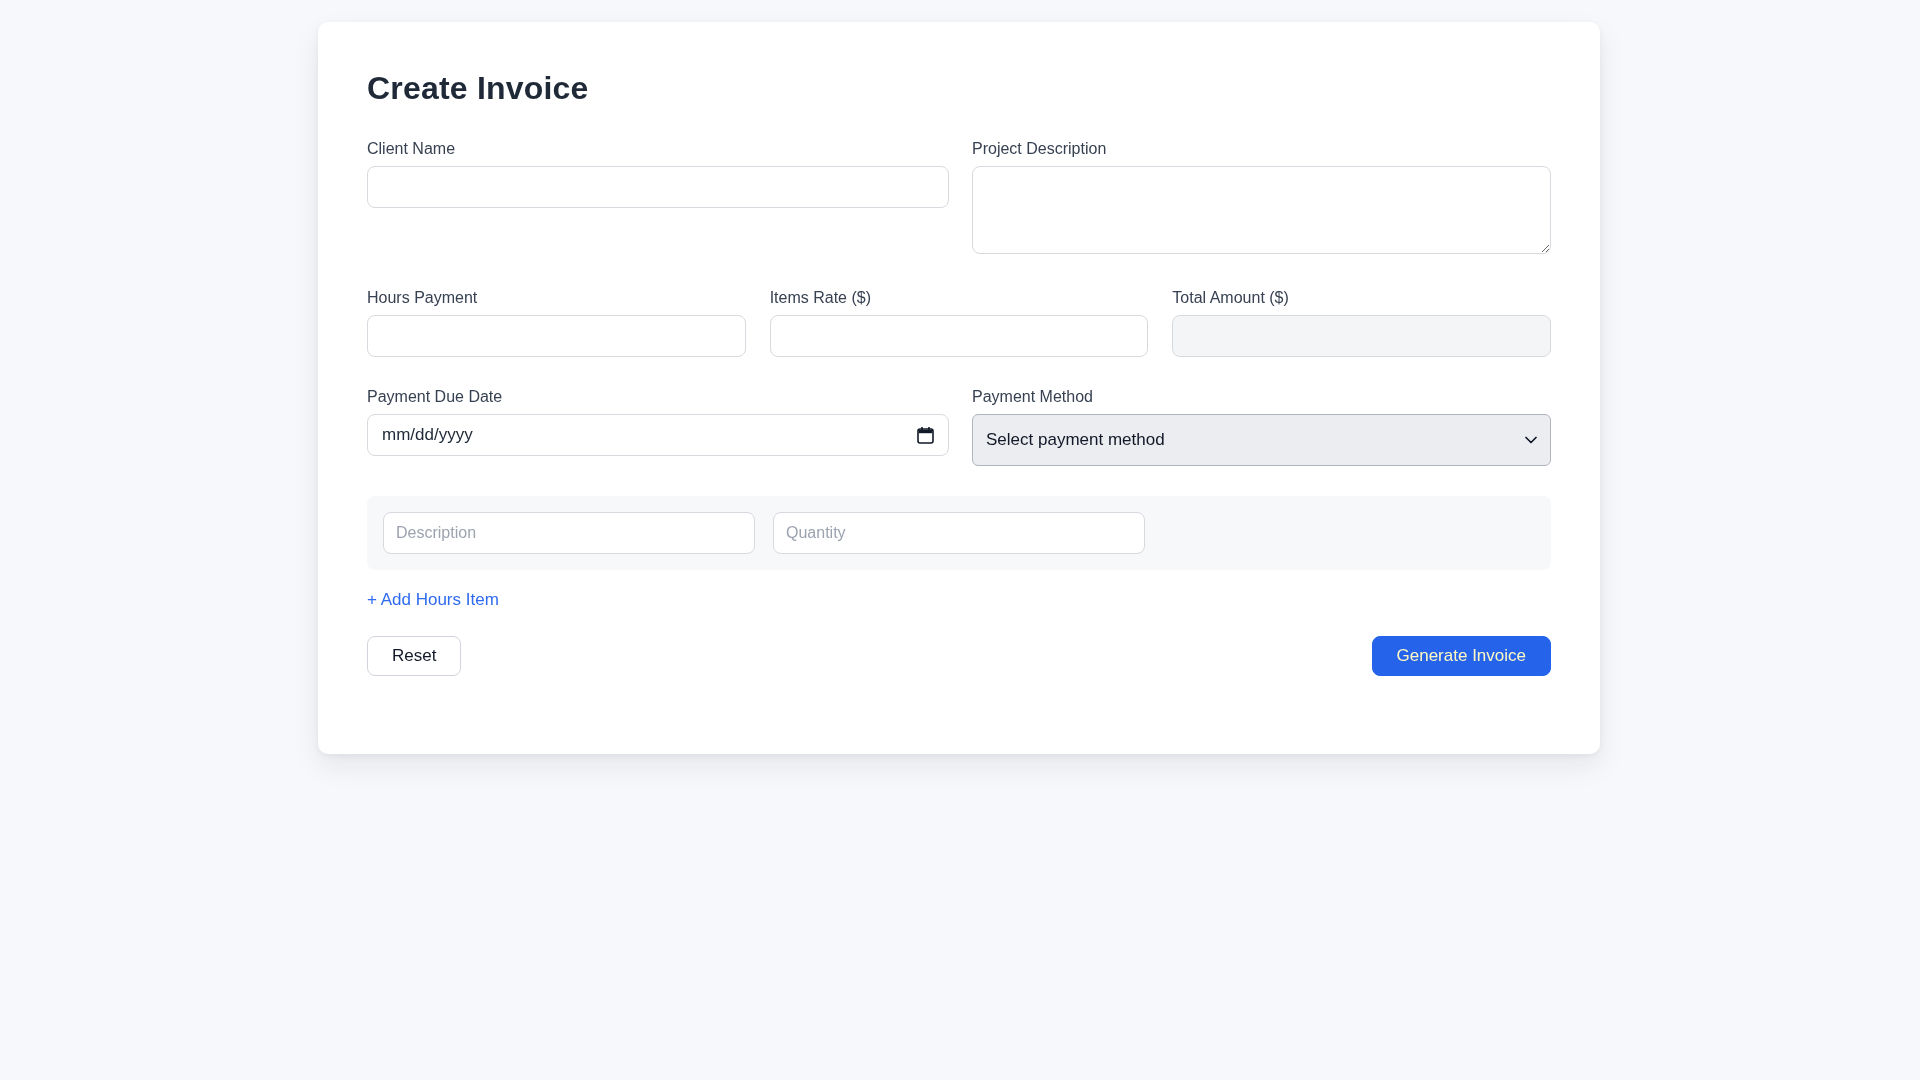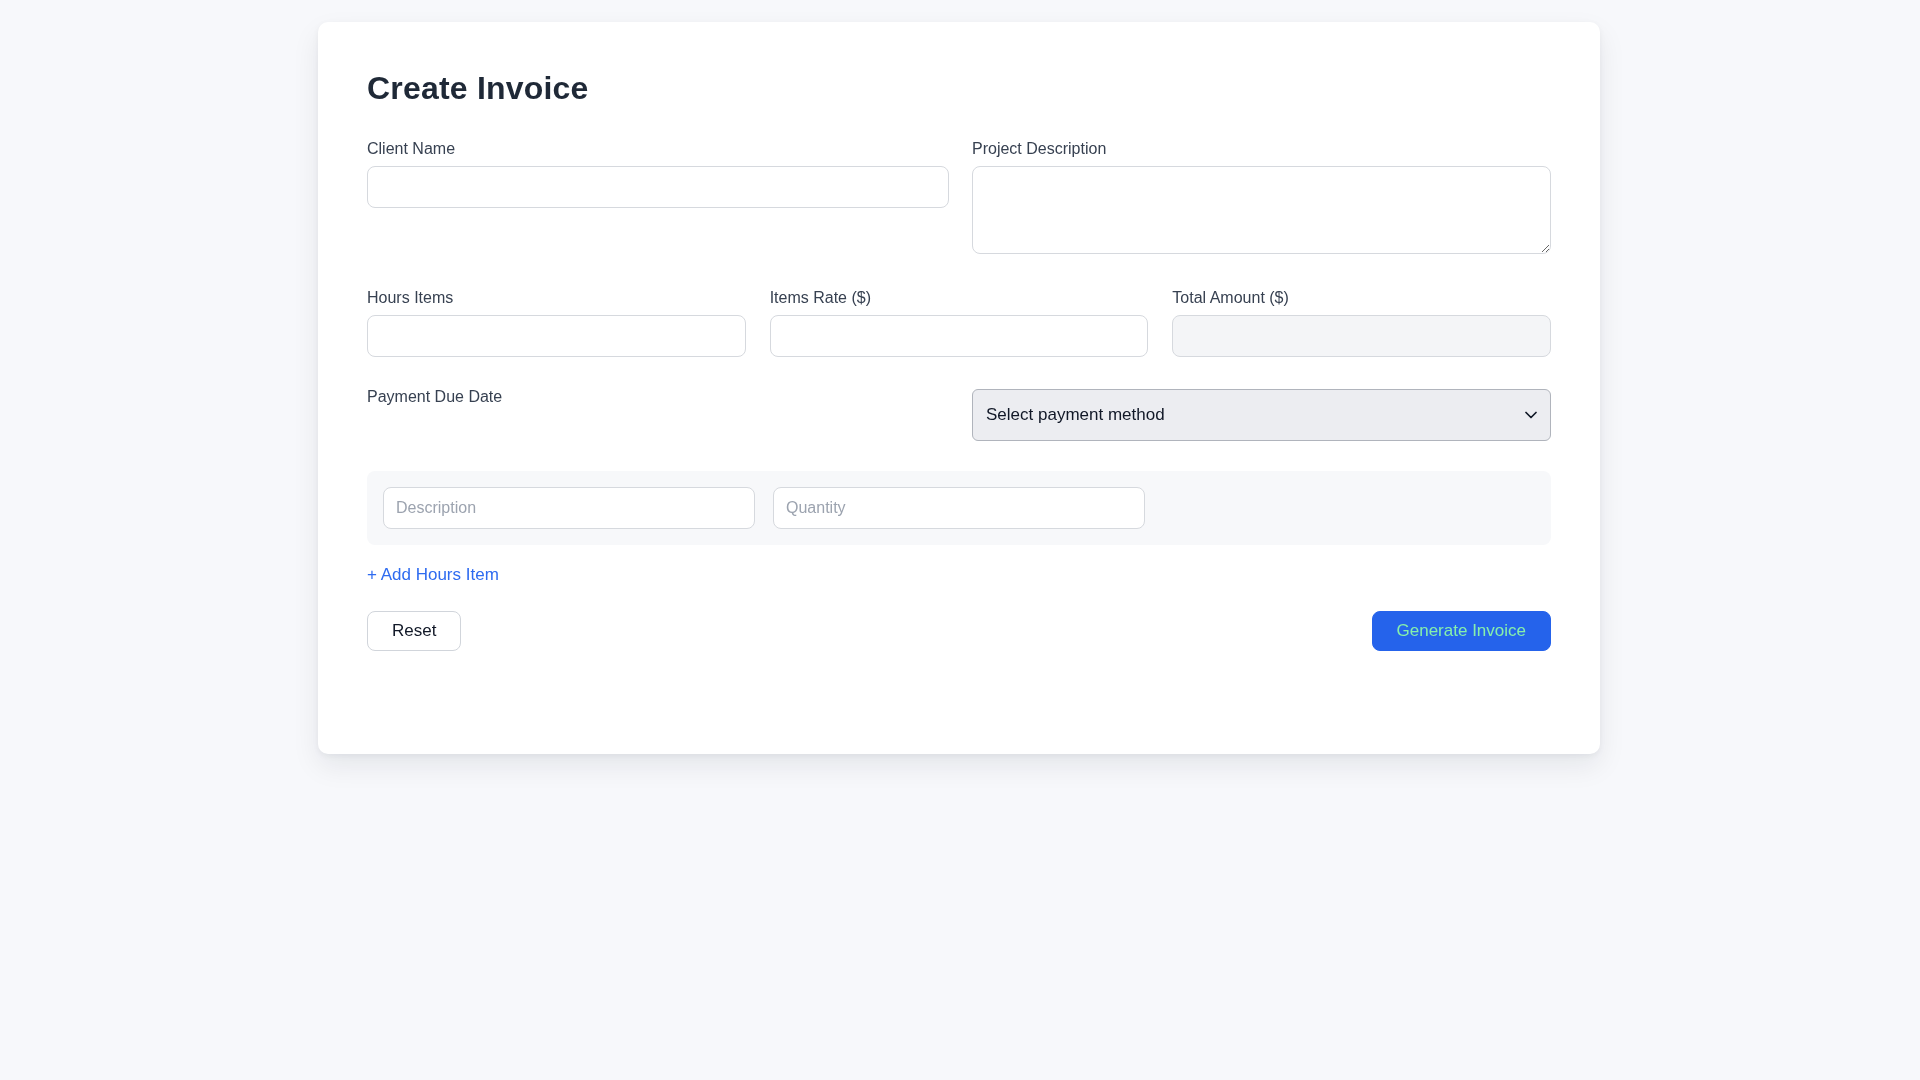--- a/index.html
+++ b/index.html
@@ -122,21 +122,21 @@
     padding: 0 24px;
   }
   .btn-secondary {
     background: #ffffff;
     border: 1px solid #d1d5db;
     color: #111827;
   }
   .btn-primary {
     background: #2563eb;
     border: 1px solid #2563eb;
-    color: #86efac;
+    color: #fef9c3;
   }
 </style>
 </head>
 <body>
 
 <main class="card">
 
   <h1 class="title">Create Invoice</h1>
 
   
@@ -147,39 +147,51 @@
     </div>
     <div class="field">
       <label class="field-label">Project Description</label>
       <textarea class="input" style=""></textarea>
     </div>
   </div>
 
   
   <div class="grid-3 row">
     <div class="field">
-      <label class="field-label">Hours Items</label>
+      <label class="field-label">Hours Payment</label>
       <input class="input" type="text" value="" style="">
     </div>
     <div class="field">
       <label class="field-label">Items Rate ($)</label>
       <input class="input" type="text" value="" style="">
     </div>
     <div class="field">
       <label class="field-label">Total Amount ($)</label>
       <input class="input readonly" type="text" readonly="" value="" style="">
     </div>
   </div>
 
   
   <div class="grid-2 row">
     <div class="field">
       <label class="field-label">Payment Due Date</label>
-    </div>
-    <div class="field">
+      <div class="datebox">
+        <span class="date-text">mm/dd/yyyy</span>
+        <span>
+          <svg class="calendar-icon" viewBox="0 0 17 18" fill="none" xmlns="http://www.w3.org/2000/svg">
+            <rect x="1" y="3" width="15" height="14" rx="2" stroke="#111827" stroke-width="1.6"></rect>
+            <line x1="5" y1="1" x2="5" y2="5" stroke="#111827" stroke-width="1.6"></line>
+            <line x1="12" y1="1" x2="12" y2="5" stroke="#111827" stroke-width="1.6"></line>
+            <rect x="1.8" y="3.8" width="13.4" height="3.4" fill="#111827"></rect>
+          </svg>
+        </span>
+      </div>
+    </div>
+    <div class="field">
+      <label class="field-label">Payment Method</label>
       <div class="selectbox">
         <span class="select-text">Select payment method</span>
         <span>
           <svg class="chevron-icon" viewBox="0 0 12 8" fill="none" xmlns="http://www.w3.org/2000/svg">
             <path d="M1 1.5 L6 6.5 L11 1.5" stroke="#111827" stroke-width="1.7" stroke-linecap="round" stroke-linejoin="round"></path>
           </svg>
         </span>
       </div>
     </div>
   </div>

